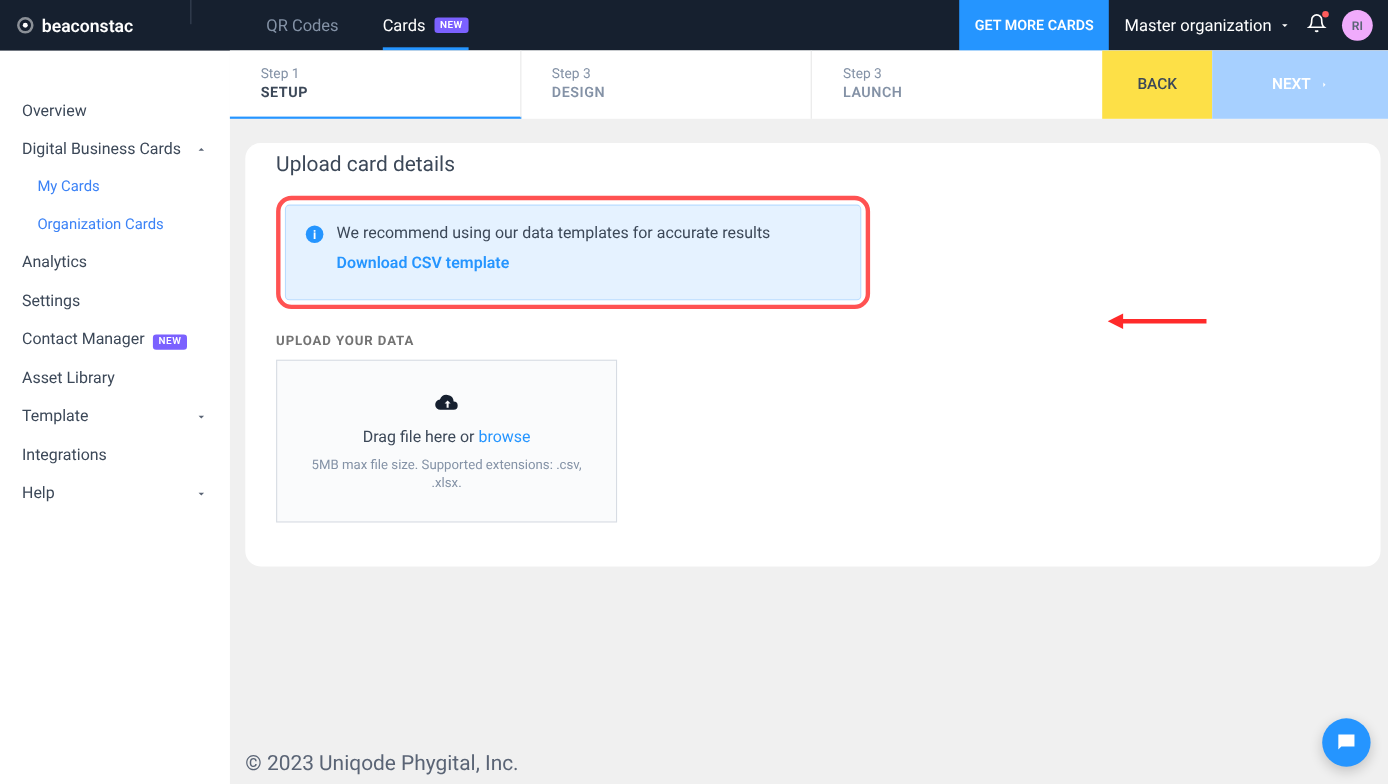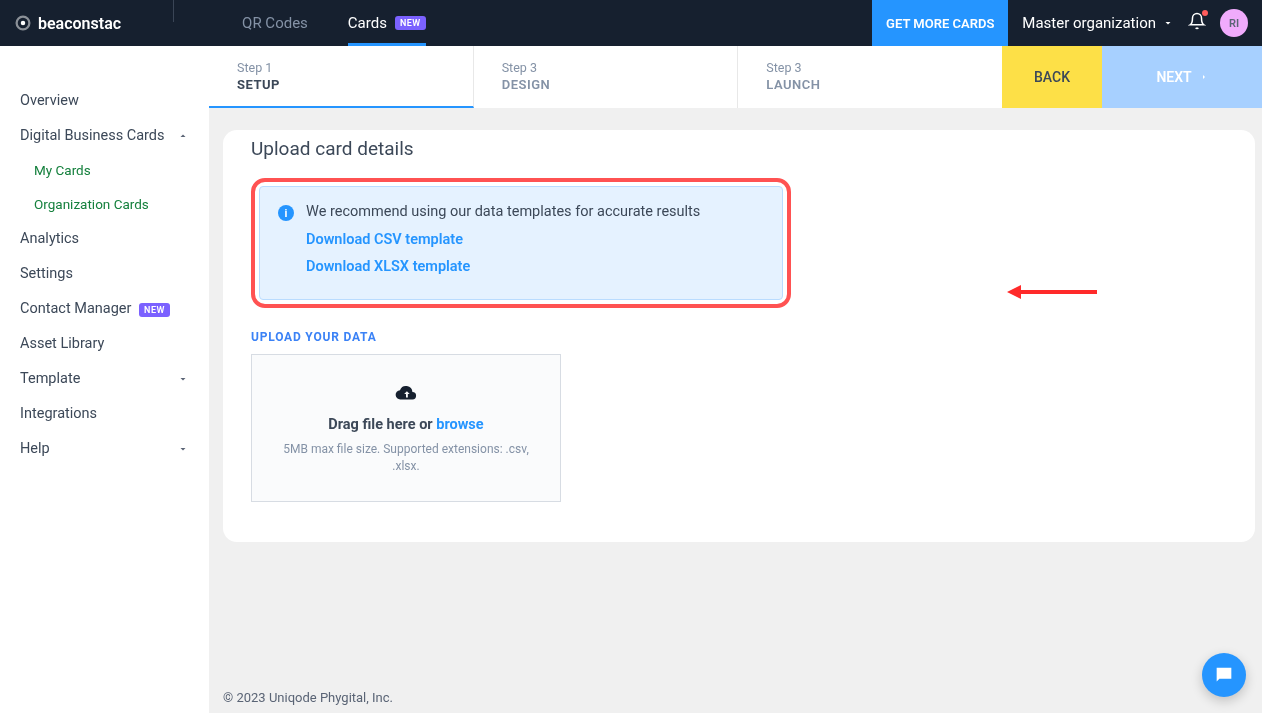--- a/index.html
+++ b/index.html
@@ -17,21 +17,21 @@
   .header-right { margin-left:auto; display:flex; align-items:center; gap:14px; padding-right:14px; }
   .btn-primary { background:#2595ff; color:#fff; border:none; padding:24px 14px; font-size:13px; font-weight:600; cursor:pointer; }
   .org-dd { color:#fff; font-size:15px; display:flex; align-items:center; gap:6px; cursor:pointer; }
   .bell { position:relative; cursor:pointer; }
   .bell-dot { position:absolute; top:-2px; right:-2px; width:6px; height:6px; background:#ff5c5c; border-radius:50%; }
   .avatar { width:28px; height:28px; border-radius:50%; background:#f0abfc; color:#5a6475; font-size:11px; display:flex; align-items:center; justify-content:center; font-weight:600; cursor:pointer; }
 
   
   .sidebar { position:absolute; top:46px; left:0; width:209px; bottom:0; background:#fff; padding-top:12px;margin-top:25px; }
   .sb-item { display:flex; align-items:center; justify-content:space-between; padding:9px 20px; font-size:14.5px; color:#3c4858; cursor:pointer; }
-  .sb-item.sub { padding-left:34px; font-size:13.5px; color:#15803d; }
+  .sb-item.sub { padding-left:34px; font-size:13.5px; color:#3b82f6; }
   .sb-item .chev { color:#8492a6; }
 
   
   .main { position:absolute; left:209px; top:46px; right:0; bottom:0; background:#f0f0f0; }
   .stepper { display:flex; height:62px; background:#fff; }
   .step { flex:1; padding:14px 28px; border-right:1px solid #e8e8e8; }
   .step.active { border-bottom:2px solid #2595ff; }
   .step-num { font-size:12.5px; color:#8492a6; }
   .step-name { font-size:13px; font-weight:700; color:#3c4858; letter-spacing:.5px; margin-top:2px; }
   .step.inactive .step-name { color:#8492a6; font-weight:600; }
@@ -44,27 +44,27 @@
   .info-wrap { position:relative; border:4px solid #ff5252; border-radius:14px; padding:4px; width:540px; }
   .info-box { background:#e5f2ff; border:1px solid #b9dcff; border-radius:4px; padding:16px 18px 24px; }
   .info-row { display:flex; align-items:flex-start; gap:12px; }
   .info-icon { width:16px; height:16px; background:#2595ff; border-radius:50%; color:#fff; font-size:11px; display:flex; align-items:center; justify-content:center; font-weight:bold; flex-shrink:0; margin-top:2px; }
   .info-text { font-size:14.5px; color:#3c4858; }
   .info-link { display:block; color:#2595ff; font-weight:600; font-size:14.5px; margin-top:10px; cursor:pointer; }
   .info-links { margin-left:28px; }
 
   .arrow-annot { position:absolute; left:798px; top:236px; pointer-events:none; }
 
-  .upload-label { font-size:12px; font-weight:700; color:#3b82f6; letter-spacing:.8px; margin:22px 0 10px; }
+  .upload-label { font-size:12px; font-weight:700; color:#737373; letter-spacing:.8px; margin:22px 0 10px; }
   .dropzone { width:310px; height:148px; border:1px solid #d7dce3; background:#fafbfc; display:flex; flex-direction:column; align-items:center; justify-content:center; padding:20px; text-align:center; cursor:pointer; }
-  .dz-text { font-size:14.5px; color:#3c4858; margin-top:12px;font-weight:bold; }
+  .dz-text { font-size:14.5px; color:#3c4858; margin-top:12px; }
   .dz-text .browse { color:#2595ff; }
   .dz-hint { font-size:12px; color:#8492a6; margin-top:8px; line-height:1.4; }
 
-  .footer { position:absolute; left:14px; bottom:8px; font-size:13px; color:#5a6475; }
+  .footer { position:absolute; left:14px; bottom:8px; font-size:19px; color:#5a6475; }
 
   .chat-fab { position:absolute; right:16px; bottom:16px; width:44px; height:44px; border-radius:50%; background:#2595ff; display:flex; align-items:center; justify-content:center; cursor:pointer; box-shadow:0 4px 12px rgba(0,0,0,.2); }
 </style>
 </head>
 <body>
 
 <div class="header">
   <div class="logo">
     <svg width="18" height="18" viewBox="0 0 24 24" fill="#fff">
         <circle cx="12" cy="12" r="3"></circle>
@@ -172,21 +172,20 @@
     <h2>Upload card details</h2>
 
     <div class="info-wrap">
       <div class="info-box">
         <div class="info-row">
           <div class="info-icon">i</div>
           <div class="info-text">We recommend using our data templates for accurate results</div>
         </div>
         <div class="info-links">
           <a class="info-link">Download CSV template</a>
-          <a class="info-link">Download XLSX template</a>
         </div>
       </div>
     </div>
 
     <div class="upload-label">UPLOAD YOUR DATA</div>
     <div class="dropzone">
       <svg width="28" height="22" viewBox="0 0 24 24" fill="#16202f">
           <path d="M19 11a7 7 0 0 0-13.6-2A5 5 0 0 0 6 19h13a4 4 0 0 0 0-8zm-7 6v-4h-2l3-3 3 3h-2v4h-2z"></path>
         </svg>
       <div class="dz-text">

